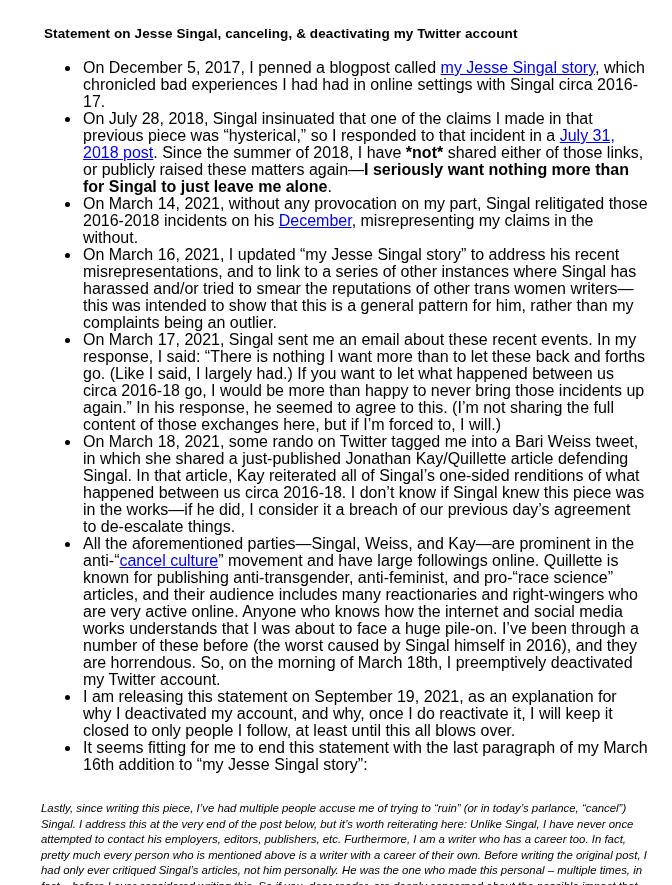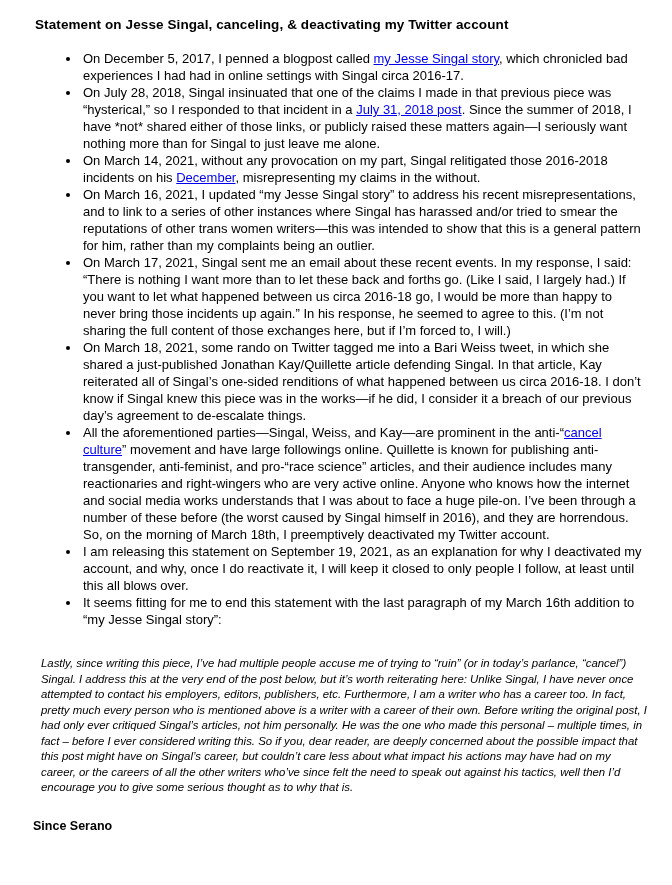--- a/index.html
+++ b/index.html
@@ -8,33 +8,33 @@
     box-sizing: border-box;
     width: 672px; height: 885px;
     padding: 15px 24px 0 33px;
     font-family: "Liberation Sans", "DejaVu Sans", sans-serif;
     color: #000000;
     background: #ffffff;
   }
   .title {
     font-size: 13.5px;
     font-weight: bold;
-    margin: 2px;
+    margin: 11px;
     letter-spacing: 0.1px;
   }
   .bullets {
     margin: 18px 0 0 0;
     padding: 0 0 0 48px;
-    font-size: 13px;
+    font-size: 16px;
     line-height: 17px;
     list-style-type: disc;
   }
   .bullets li { margin: 0; padding-left: 2px; }
   a { color: #0000EE; text-decoration: underline; cursor: pointer; }
-  .b { font-weight: normal; }
+  .b { font-weight: bold; }
   .i { }
   .closing {
     margin: 28px 0 0 8px;
     font-size: 11.4px;
     line-height: 15.5px;
     font-style: italic;
   }
   .signature {
     margin-top: 22px;
     font-weight: bold;

